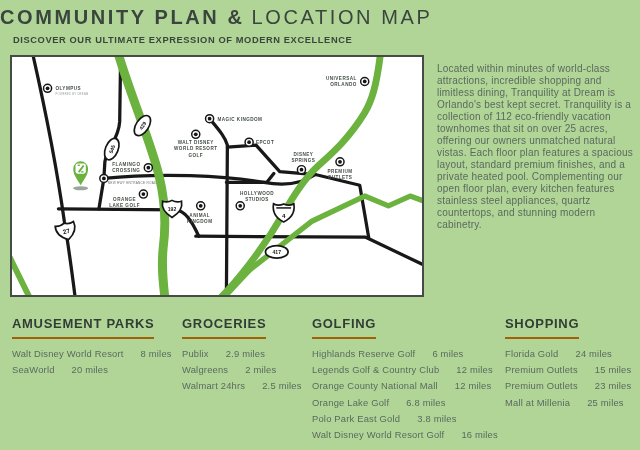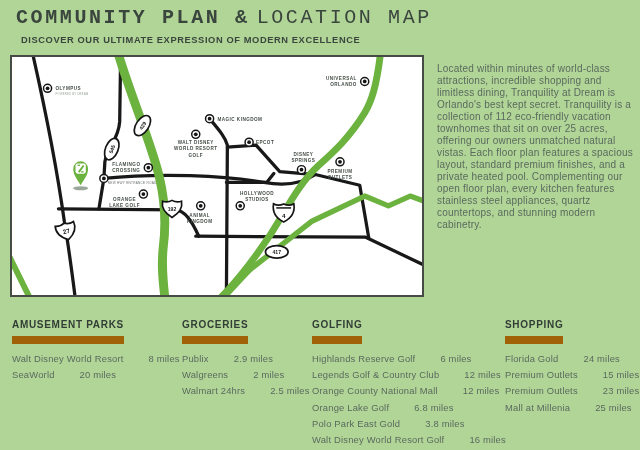--- a/index.html
+++ b/index.html
@@ -2,48 +2,48 @@
 <html><head>
 <meta charset="utf-8">
 <style>
   html,body{margin:0;padding:0;}
   body{
     width:640px;height:450px;position:relative;overflow:hidden;
     background:#b1d597;
     font-family:"Liberation Sans",sans-serif;
   }
   .title{
-    position:absolute;left:16px;top:6px;
-    font-size:20px;letter-spacing:2.6px;color:#39453d;white-space:nowrap;font-family:Liberation Mono, monospace;
+    position:absolute;left:0;top:6px;
+    font-size:20px;letter-spacing:2.6px;color:#39453d;white-space:nowrap;
   }
   .title .bold{font-weight:700;}
   .title .light{font-weight:400;margin-left:7px;}
   .subtitle{
     position:absolute;left:13px;top:35px;
-    font-size:9.3px;font-weight:700;letter-spacing:0.6px;color:#39453d;margin-left:8px;
+    font-size:9.3px;font-weight:700;letter-spacing:0.6px;color:#39453d;
   }
   .map-frame{
     position:absolute;left:10px;top:55px;
     width:410px;height:238px;background:#ffffff;
     border:2.5px solid #464c45;box-sizing:content-box;
   }
   .map-frame svg{display:block;width:410px;height:238px;}
   .description{
     position:absolute;left:437px;top:63px;width:197px;
     font-size:10px;line-height:12px;letter-spacing:0.2px;color:#5a6a5e;margin:0;
   }
   .legend{position:absolute;left:12px;top:314px;display:flex;}
   .legend-col{flex:0 0 auto;}
   .col-heading{
-    display:inline-block;font-size:10px;font-weight:700;letter-spacing:0.7px;
-    color:#323d35;border-bottom:8px solid #a16207;padding-bottom:6px;
+    display:inline-block;font-size:13px;font-weight:700;letter-spacing:0.7px;
+    color:#323d35;border-bottom:2px solid #a16207;padding-bottom:6px;
   }
   .legend-items{margin-top:9px;}
   .legend-item{font-size:9.4px;color:#5a6a5e;letter-spacing:0.2px;margin-bottom:5.2px;white-space:nowrap;}
-  .li-dist{margin-left:25px;}
+  .li-dist{margin-left:17px;}
   
   .maplabel{font-size:4.7px;font-weight:700;fill:#444e46;letter-spacing:0.45px;}
   .mapsub{font-size:2.7px;fill:#97a098;letter-spacing:0.3px;}
   .mapnote{font-size:3.2px;fill:#6b736c;letter-spacing:0.25px;}
   .shield-num{font-weight:700;fill:#151515;text-anchor:middle;}
 </style>
 </head>
 <body>
 
 <div class="title">

